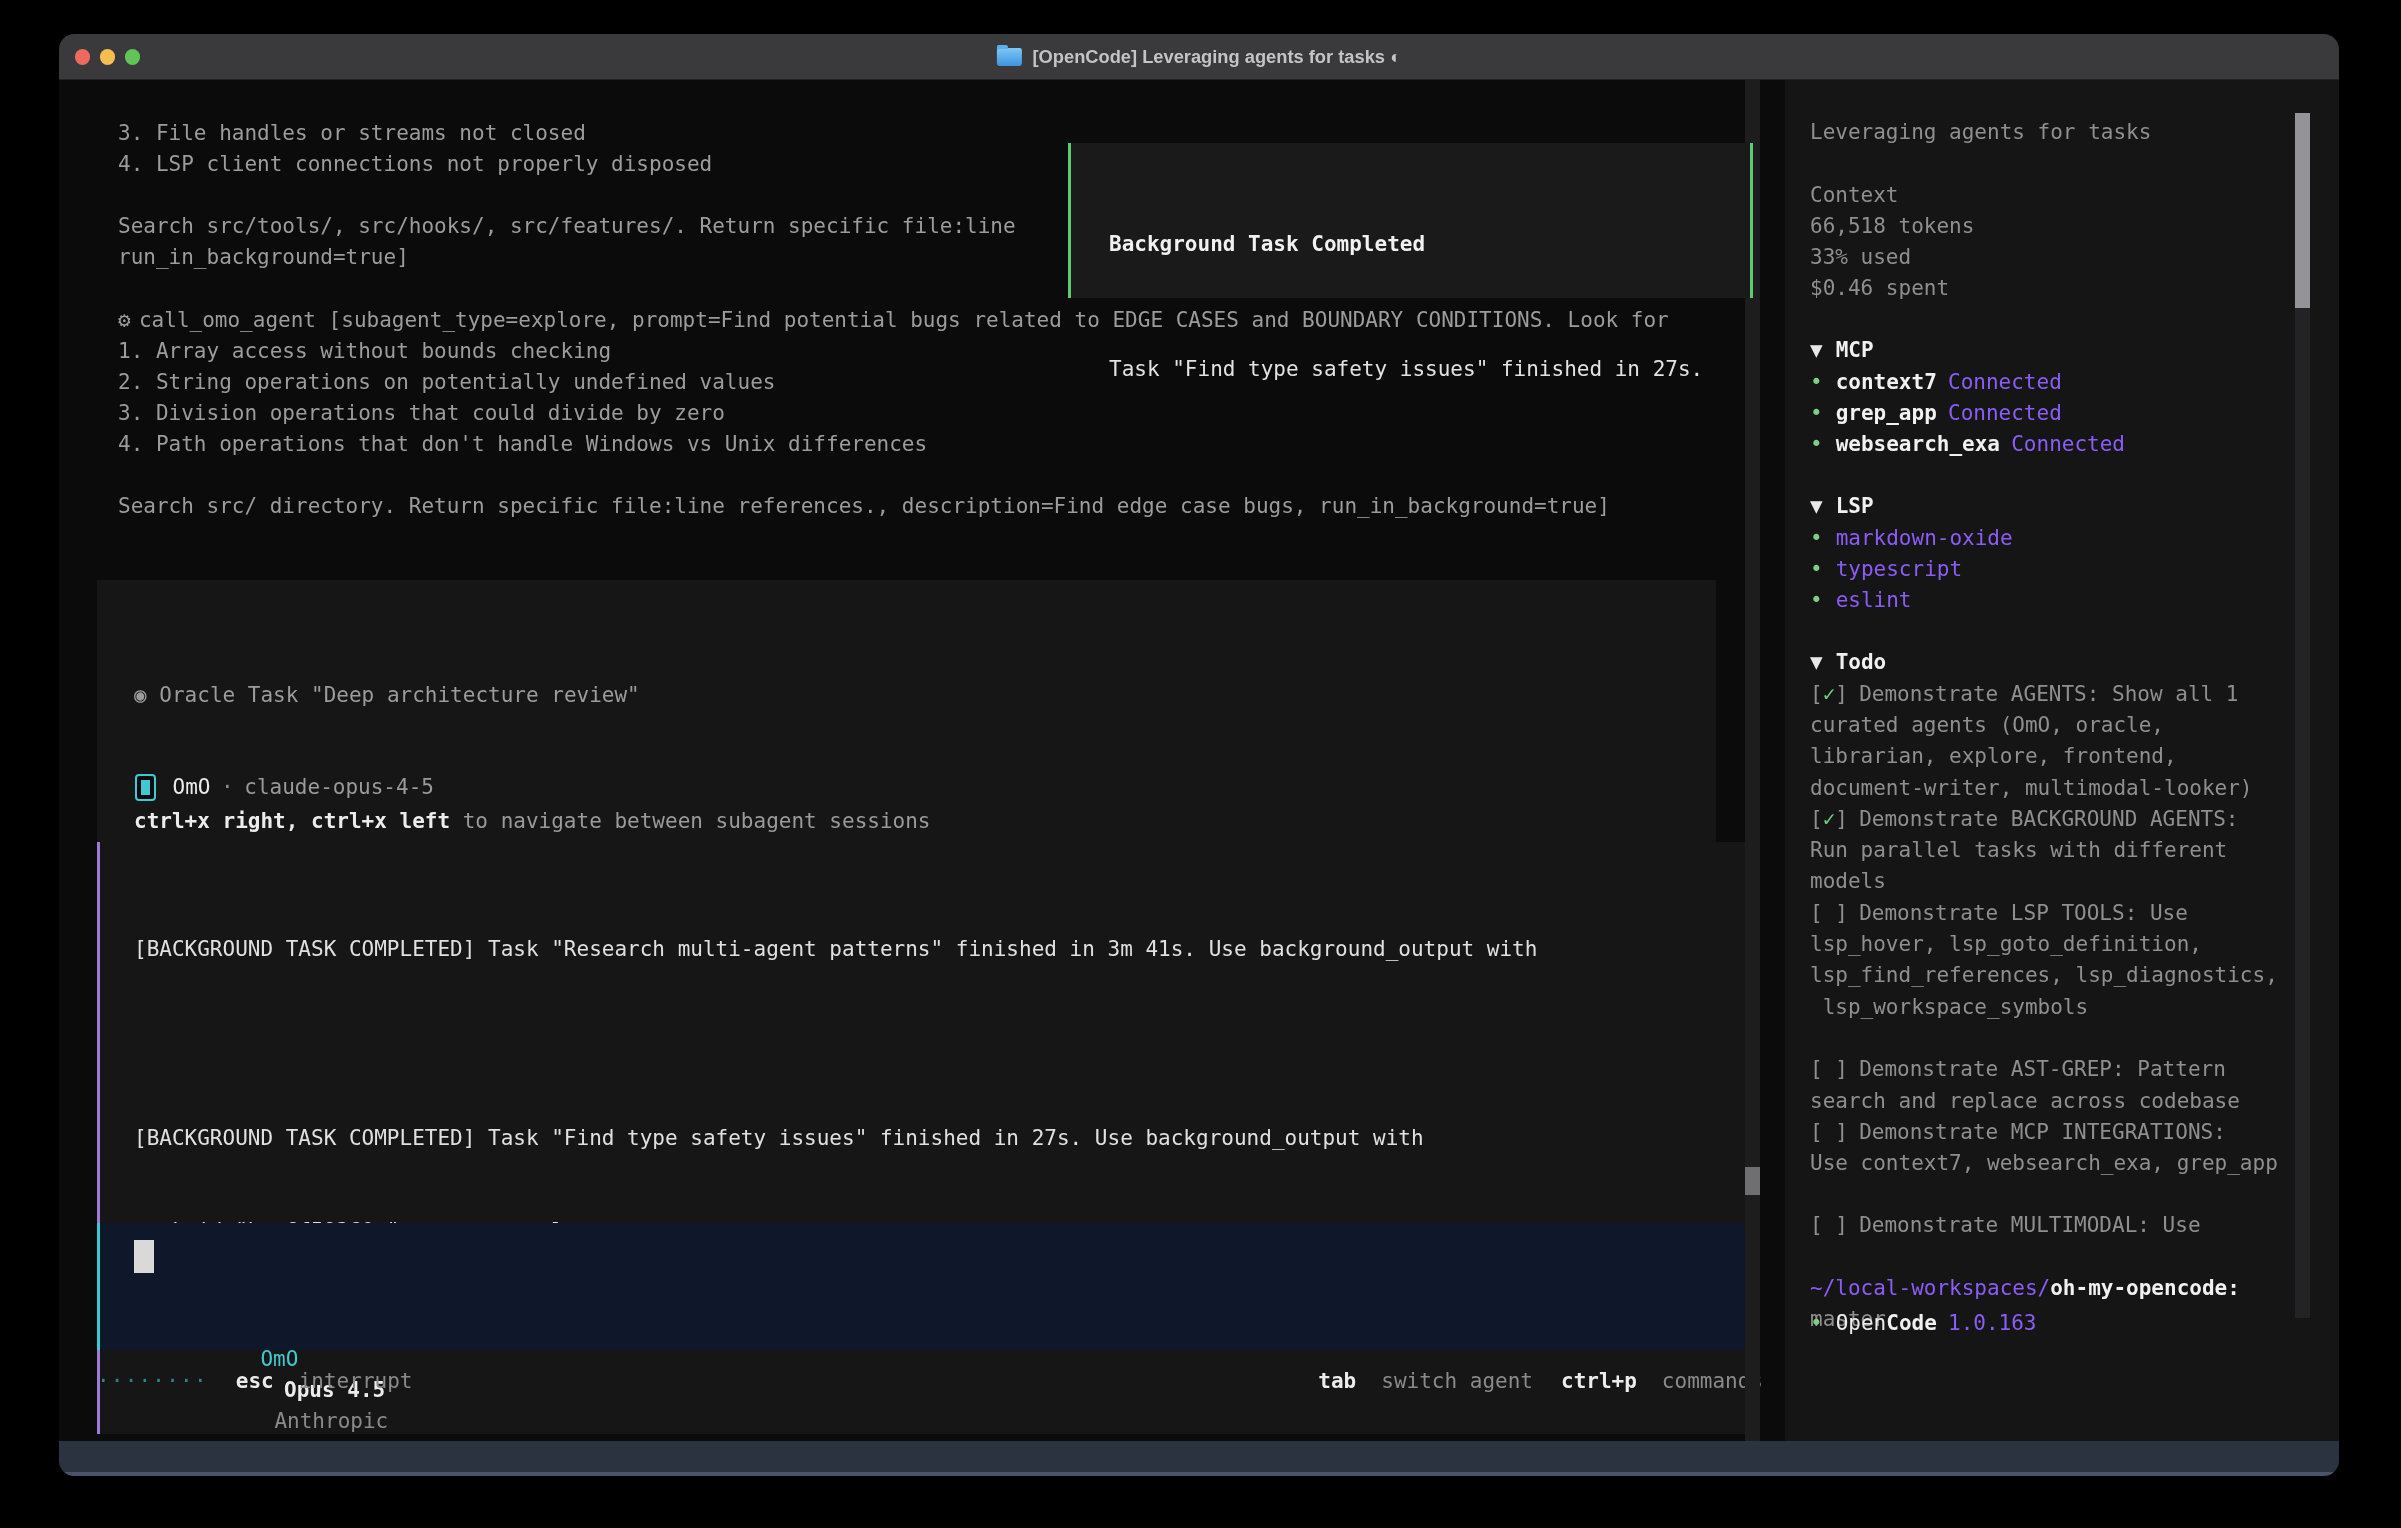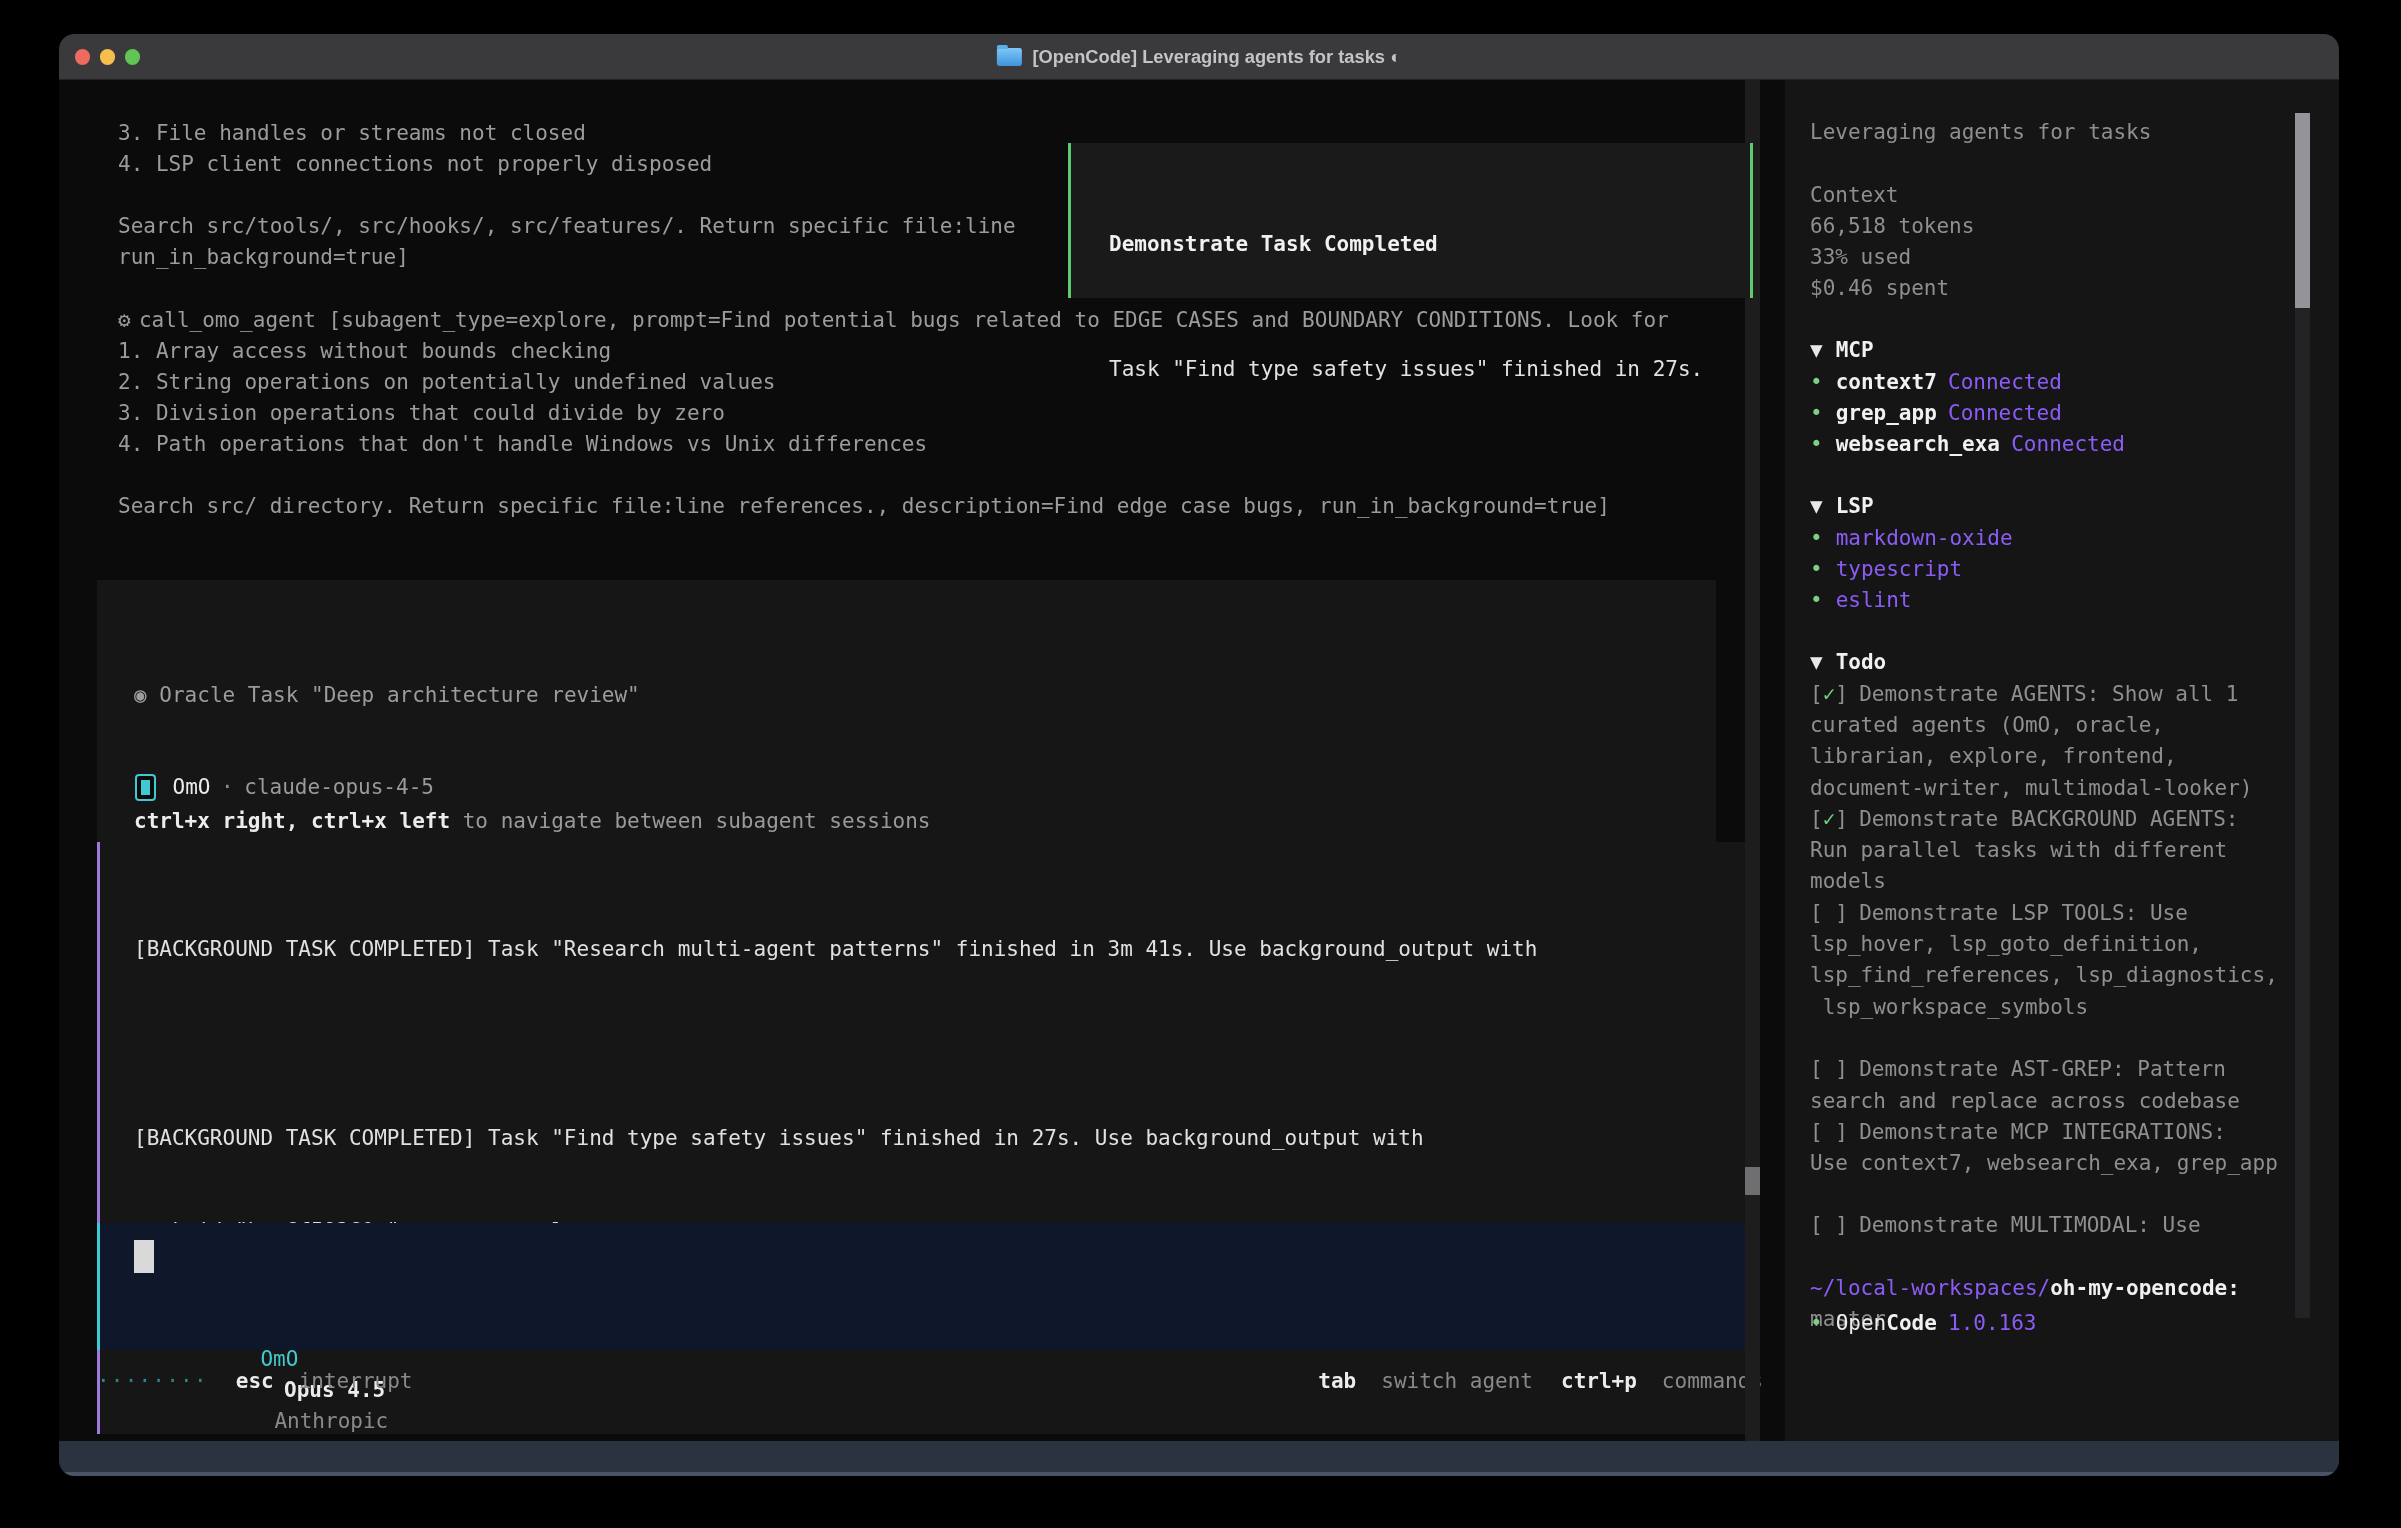--- a/index.html
+++ b/index.html
@@ -161,21 +161,21 @@
       <div class="sl" style="top:162px">run_in_background=true]</div>
       <div class="sl" style="top:225px"><span class="gear">⚙</span><span>call_omo_agent [subagent_type=explore, prompt=Find potential bugs related to EDGE CASES and BOUNDARY CONDITIONS. Look for</span></div>
       <div class="sl" style="top:256px">1. Array access without bounds checking</div>
       <div class="sl" style="top:287px">2. String operations on potentially undefined values</div>
       <div class="sl" style="top:318px">3. Division operations that could divide by zero</div>
       <div class="sl" style="top:349px">4. Path operations that don't handle Windows vs Unix differences</div>
       <div class="sl" style="top:411px">Search src/ directory. Return specific file:line references., description=Find edge case bugs, run_in_background=true]</div>
 
       
       <div class="notif">
-        <div class="ttl">Demonstrate Task Completed</div>
+        <div class="ttl">Background Task Completed</div>
         <div class="bdy">Task "Find type safety issues" finished in 27s.</div>
       </div>
 
       
       <div class="oracle">
         <div class="t1"><span>◉</span><span> </span><span>Oracle Task "Deep architecture review"</span></div>
         <div class="t2"><span class="strong">ctrl+x right, ctrl+x left</span><span> to navigate between subagent sessions</span></div>
       </div>
 
       

